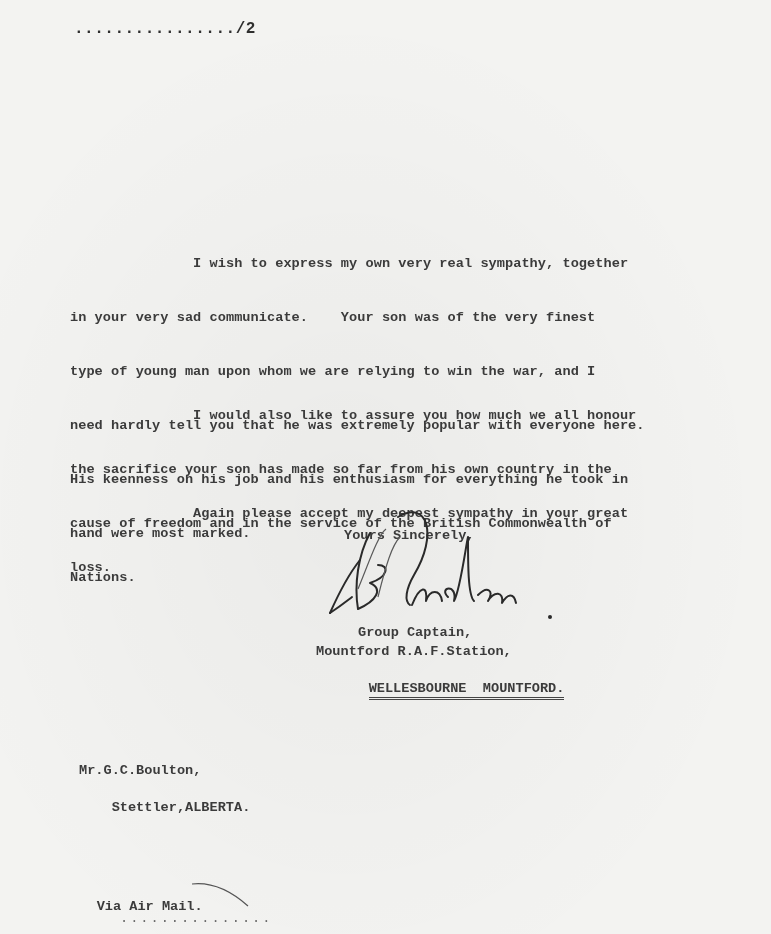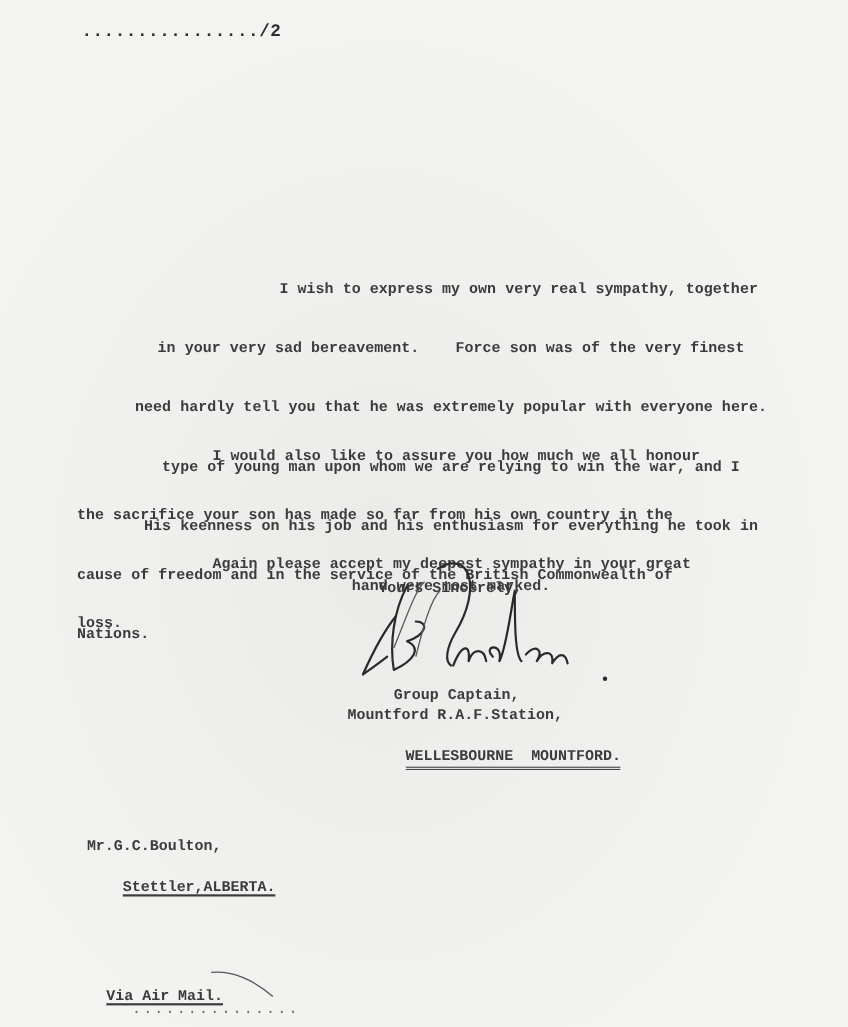--- a/index.html
+++ b/index.html
@@ -60,21 +60,20 @@
       color: #3b3b3b;
       white-space: pre;
       line-height: 18px;
     }
     .underline-double {
       border-bottom: 3px double #444;
       padding-bottom: 1px;
       margin-left: 20px;
     }
     .underline {
-      text-decoration: underline;
       text-decoration-thickness: 2px;
       text-underline-offset: 3px;
     }
     .signature {
       position: absolute;
       left: 318px;
       top: 505px;
       width: 240px;
       height: 120px;
     }
@@ -84,25 +83,25 @@
 
 <div class="page">
 
   <div class="ghost" style="left:120px; top:520px;">
                                     
   </div>
 
   <div class="header-page">................/2</div>
 
 
-  <div class="para" style="top:219px;text-align:center;">
+  <div class="para" style="top:219px;">
     <span class="line">               I wish to express my own very real sympathy, together</span>
-    <span class="line">in your very sad bereavement.    Force son was of the very finest</span>
+    <span class="line">in your very sad communicate.    Your son was of the very finest</span>
+    <span class="line">type of young man upon whom we are relying to win the war, and I</span>
     <span class="line">need hardly tell you that he was extremely popular with everyone here.</span>
-    <span class="line">type of young man upon whom we are relying to win the war, and I</span>
     <span class="line">His keenness on his job and his enthusiasm for everything he took in</span>
     <span class="line">hand were most marked.</span>
   </div>
 
   <div class="para" style="top:371px;">
     <span class="line">               I would also like to assure you how much we all honour</span>
     <span class="line">the sacrifice your son has made so far from his own country in the</span>
     <span class="line">cause of freedom and in the service of the British Commonwealth of</span>
     <span class="line">Nations.</span>
   </div>

